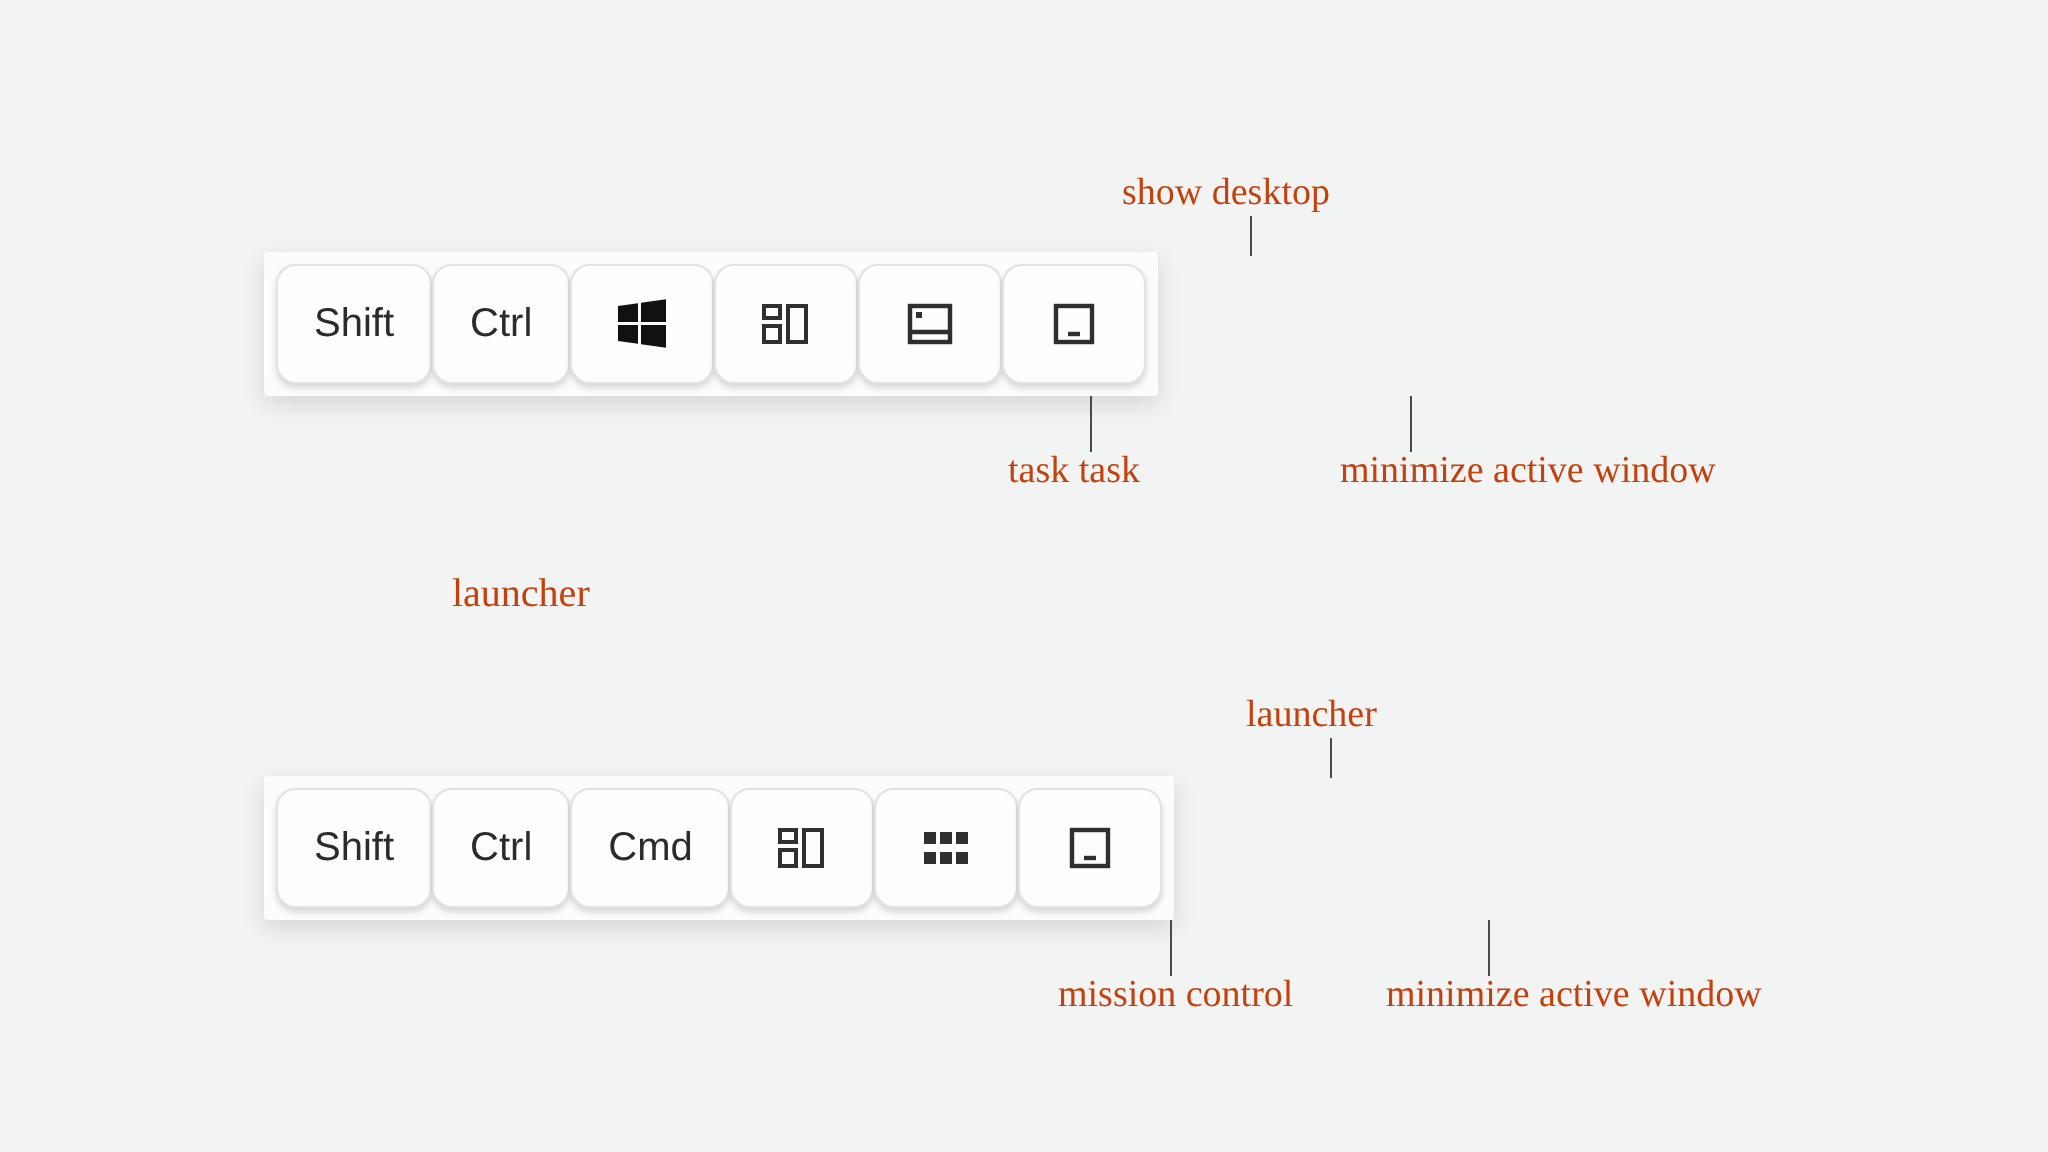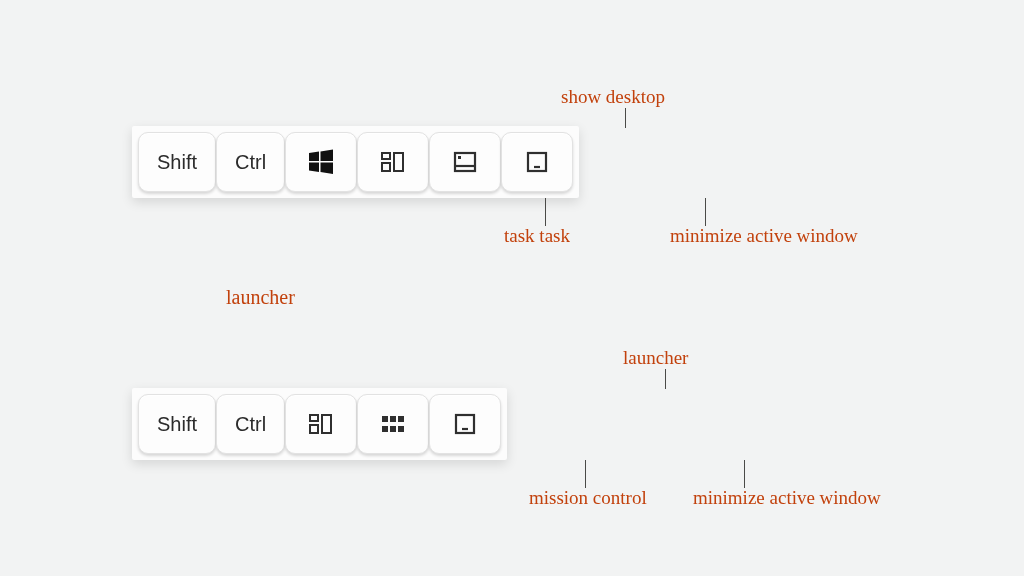--- a/index.html
+++ b/index.html
@@ -114,20 +114,23 @@
 
 <div class="label" style="left:226px; top:286px; font-size:20px;">launcher</div>
 
 <div class="toolbar toolbar-2">
   <div class="key">
       <span>Shift</span>
     </div>
   <div class="key">
       <span>Ctrl</span>
     </div>
+  <div class="key">
+      <span>Cmd</span>
+    </div>
   <div class="key icon-only">
     <span>
       <svg width="28" height="28" viewBox="0 0 28 28" fill="none" stroke="#2f2f2f" stroke-width="2">
           <rect x="3" y="5" width="8" height="6"></rect>
           <rect x="3" y="15" width="8" height="8"></rect>
           <rect x="15" y="5" width="9" height="18"></rect>
         </svg>
     </span>
   </div>
   <div class="key icon-only">

